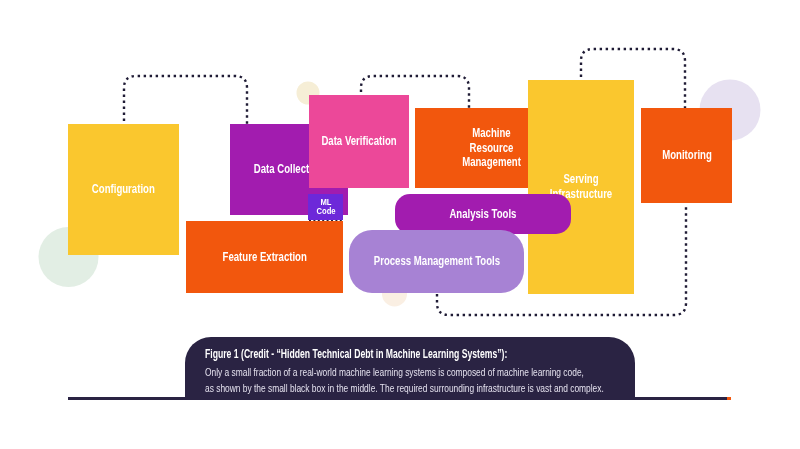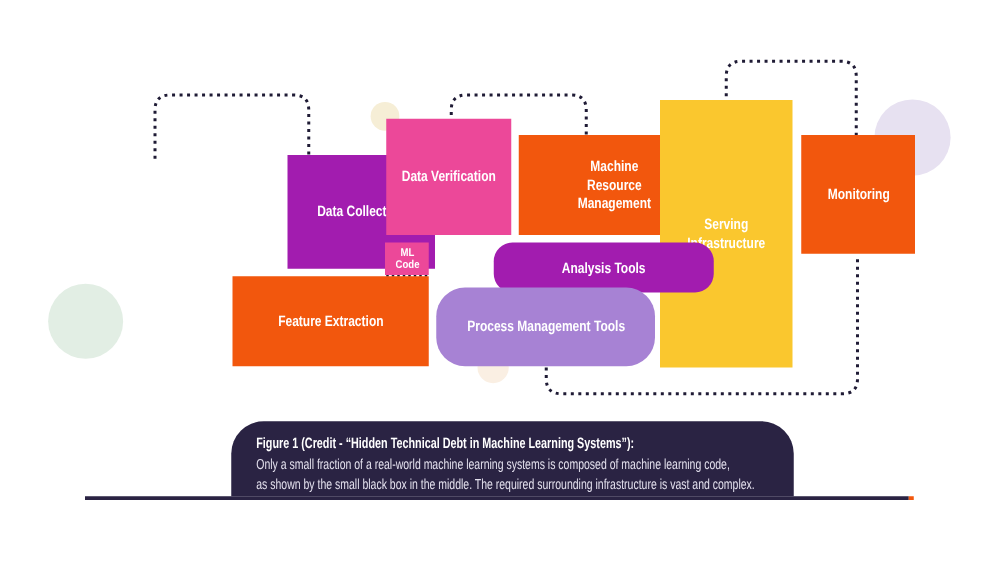--- a/index.html
+++ b/index.html
@@ -11,21 +11,21 @@
   .box{
     position:absolute;z-index:2;display:flex;align-items:center;justify-content:center;
     text-align:center;color:#ffffff;font-weight:bold;font-size:12px;line-height:1.22;
   }
   .box .label-inner{display:block;transform:scaleX(0.8);}
   .yellow{background:#FAC72E;}
   .blue{background:#a21caf;margin-left:44px;}
   .green{background:#ec4899;}
   .orange{background:#F2570D;}
   .purple{background:#A782D4;}
-  .navy{background:#ec4899;}
+  .navy{background:#6d28d9;}
   .box-configuration{left:68px;top:124px;width:111px;height:131px;}
   .box-data-collection{left:186px;top:124px;width:118px;height:91px;}
   .box-data-verification{left:309px;top:95px;width:100px;height:93px;}
   .box-mrm{left:415px;top:108px;width:109px;height:80px;padding-left:22px;}
   .box-serving{left:528px;top:80px;width:106px;height:214px;}
   .box-monitoring{left:641px;top:108px;width:91px;height:95px;}
   .box-ml-code{left:308px;top:194px;width:35px;height:26px;font-size:9px;line-height:9.5px;}
   .box-ml-code .label-inner{width:24px;transform:scaleX(0.85);}
   .box-analysis{left:351px;top:194px;width:176px;height:40px;border-radius:15px;}
   .box-process{left:349px;top:230px;width:175px;height:63px;border-radius:23px;}
@@ -64,20 +64,23 @@
     <circle cx="394.5" cy="294" r="12.5" fill="#FAEFE3"></circle>
     <g fill="none" stroke="#1F1B35" stroke-width="2.4" stroke-dasharray="2.4 3.6">
       <path d="M 124 127 L 124 88 Q 124 76 136 76 L 235 76 Q 247 76 247 88 L 247 127"></path>
       <path d="M 361 98 L 361 88 Q 361 76 373 76 L 457 76 Q 469 76 469 88 L 469 111"></path>
       <path d="M 581 83 L 581 61 Q 581 49 593 49 L 673 49 Q 685 49 685 61 L 685 111"></path>
       <path d="M 437 294 L 437 303 Q 437 315 449 315 L 674 315 Q 686 315 686 303 L 686 204"></path>
       <path d="M 309 220.6 L 343 220.6" stroke-width="1.6" stroke-dasharray="2 2.4"></path>
     </g>
   </svg>
 
+  <div class="box yellow box-configuration">
+    <span class="label-inner">Configuration</span>
+  </div>
 
   <div class="box blue box-data-collection">
     <span class="label-inner">Data Collection</span>
   </div>
 
   <div class="box green box-data-verification">
     <span class="label-inner">Data Verification</span>
   </div>
 
   <div class="box orange box-mrm">

